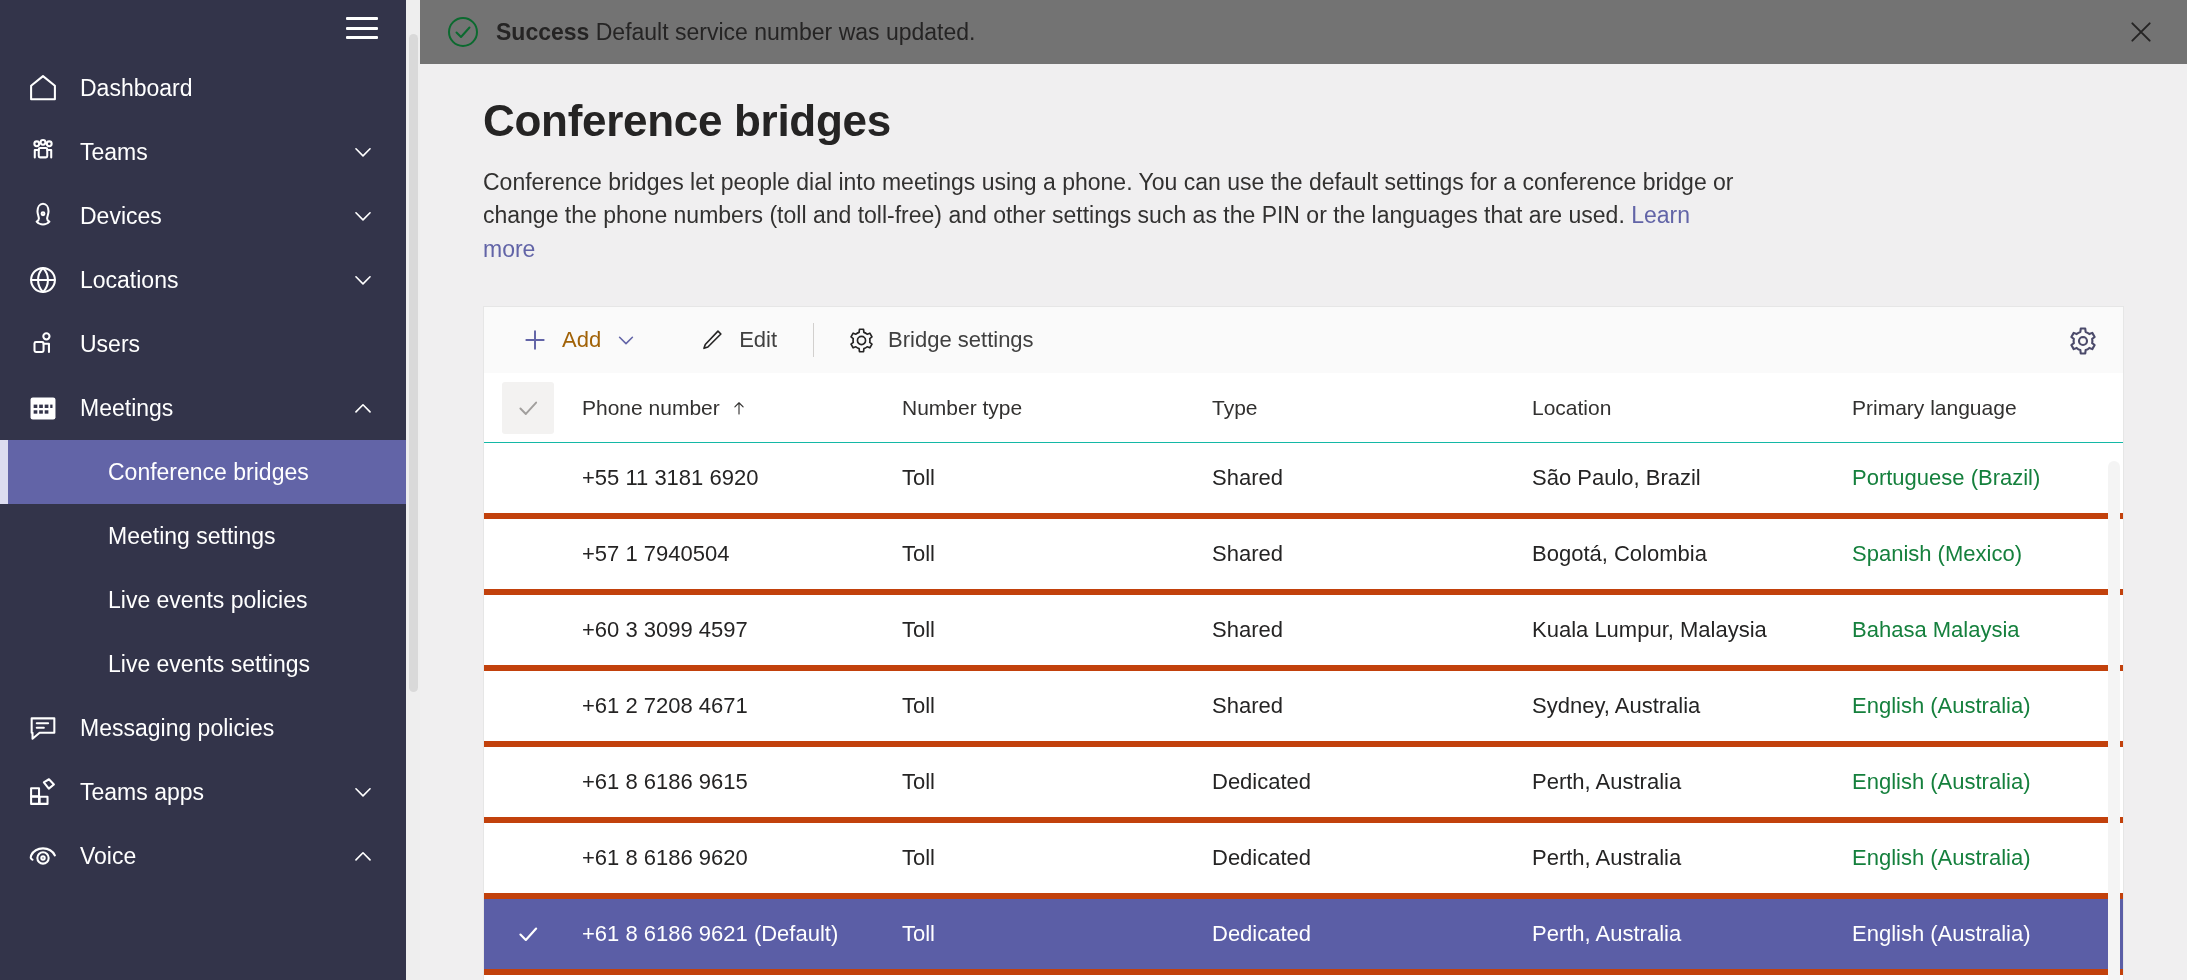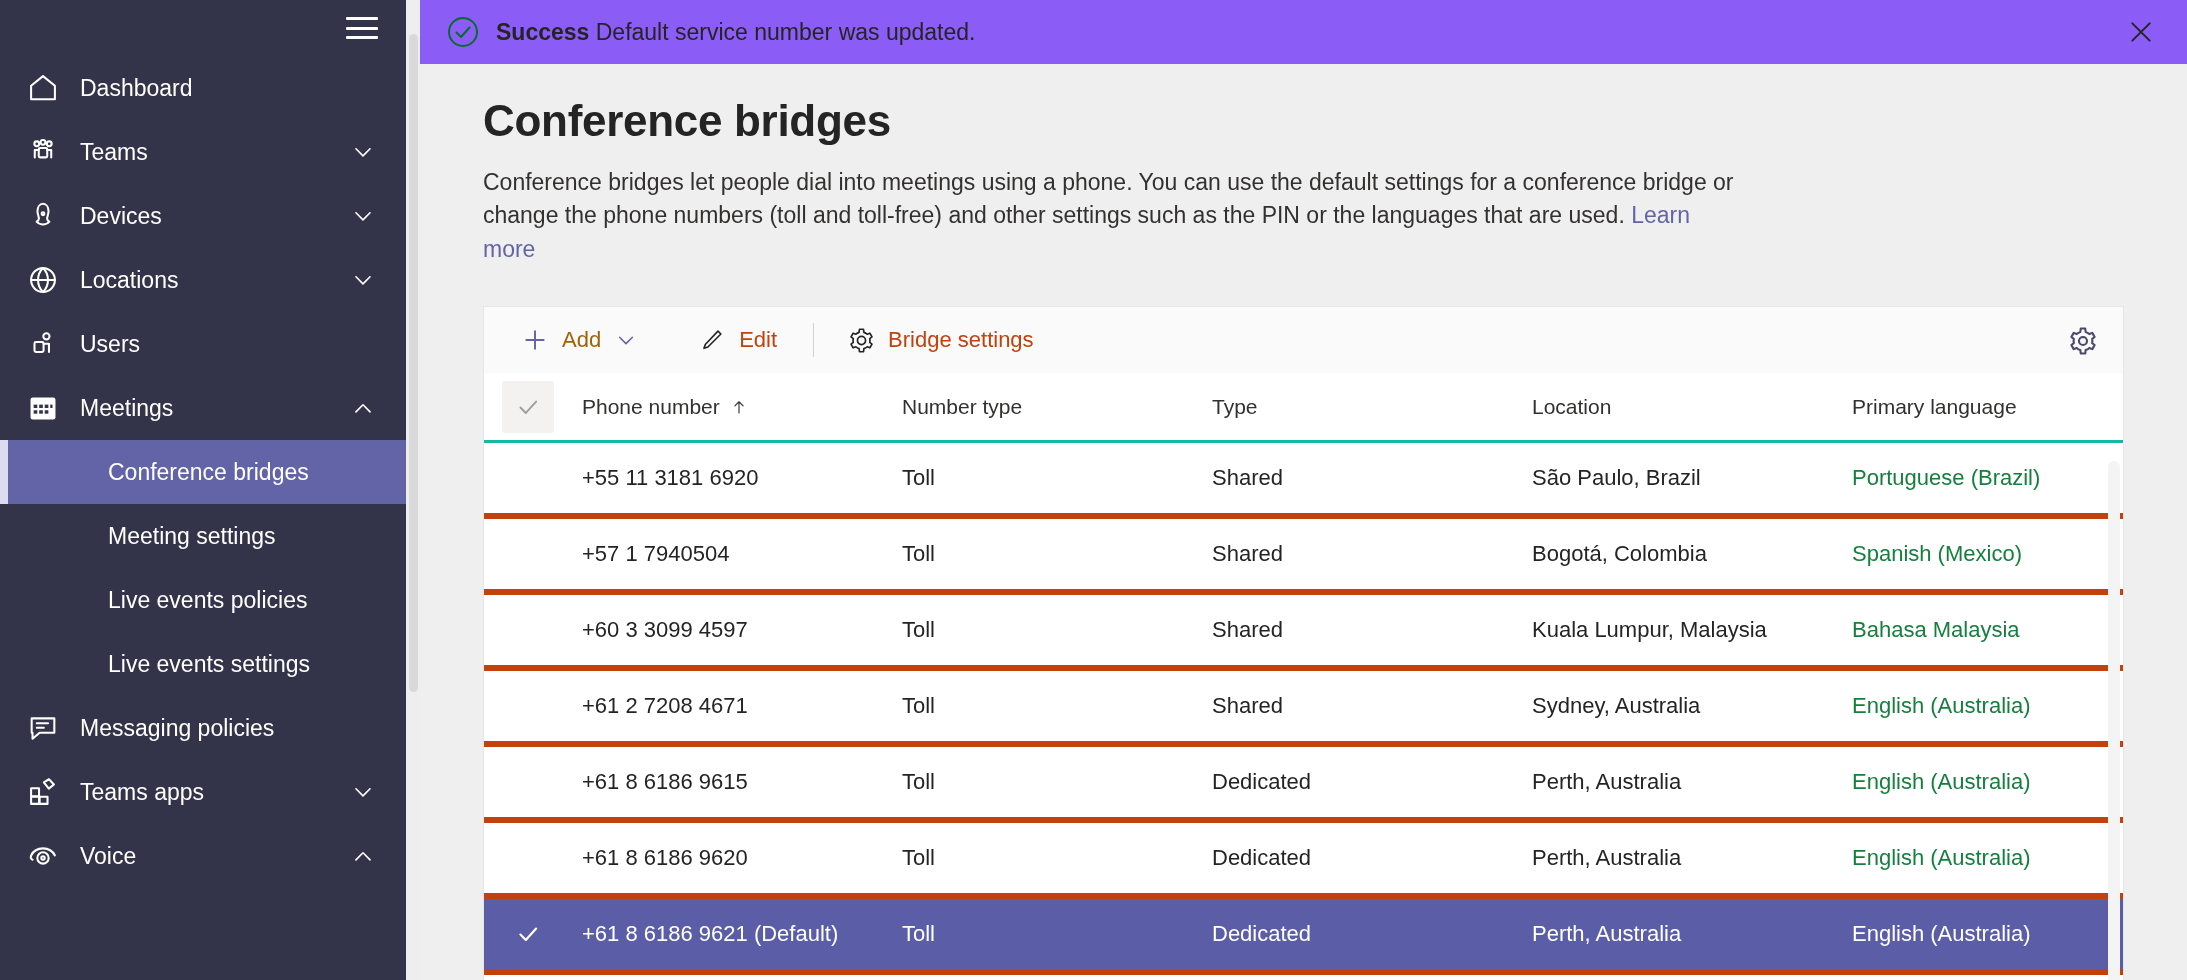--- a/index.html
+++ b/index.html
@@ -94,21 +94,21 @@
     flex: 1 1 auto;
     height: 980px;
     background: #f0eff0;
     position: relative;
     margin-left: 14px;
   }
 
   
   .banner {
     height: 64px;
-    background: #8b5cf6;
+    background: #737373;
     display: flex; align-items: center;
     padding: 0 26px 0 26px;
   }
   .banner-check {
     width: 34px; height: 34px;
     flex: 0 0 34px;
     margin-right: 16px;
   }
   .banner-text {
     font-size: 23px; color: #252424;
@@ -155,21 +155,21 @@
     display: flex; align-items: center;
     padding-left: 26px;
     position: relative;
   }
   .tb-btn {
     display: flex; align-items: center;
     height: 46px;
     padding: 0 10px;
     cursor: pointer;
     font-size: 22px;
-    color: #c2410c;
+    color: #404040;
     margin-right: 8px;
   }
   .tb-btn.primary { color: #a16207; }
   .tb-ico {
     width: 30px; height: 30px;
     display: flex; align-items: center; justify-content: center;
     margin-right: 12px;
     flex: 0 0 30px;
   }
   .tb-caret {
@@ -188,21 +188,21 @@
     width: 36px; height: 36px;
     display: flex; align-items: center; justify-content: center;
     cursor: pointer;
   }
 
   
   .thead {
     display: flex; align-items: center;
     height: 70px;
     background: #ffffff;
-    border-bottom: 3px solid #14b8a6;
+    border-bottom: 1px solid #14b8a6;
     padding-left: 18px;
   }
   .th-check {
     width: 52px; height: 52px;
     flex: 0 0 52px;
     background: #f3f2f1;
     border-radius: 3px;
     display: flex; align-items: center; justify-content: center;
     margin-right: 28px;
     cursor: pointer;

